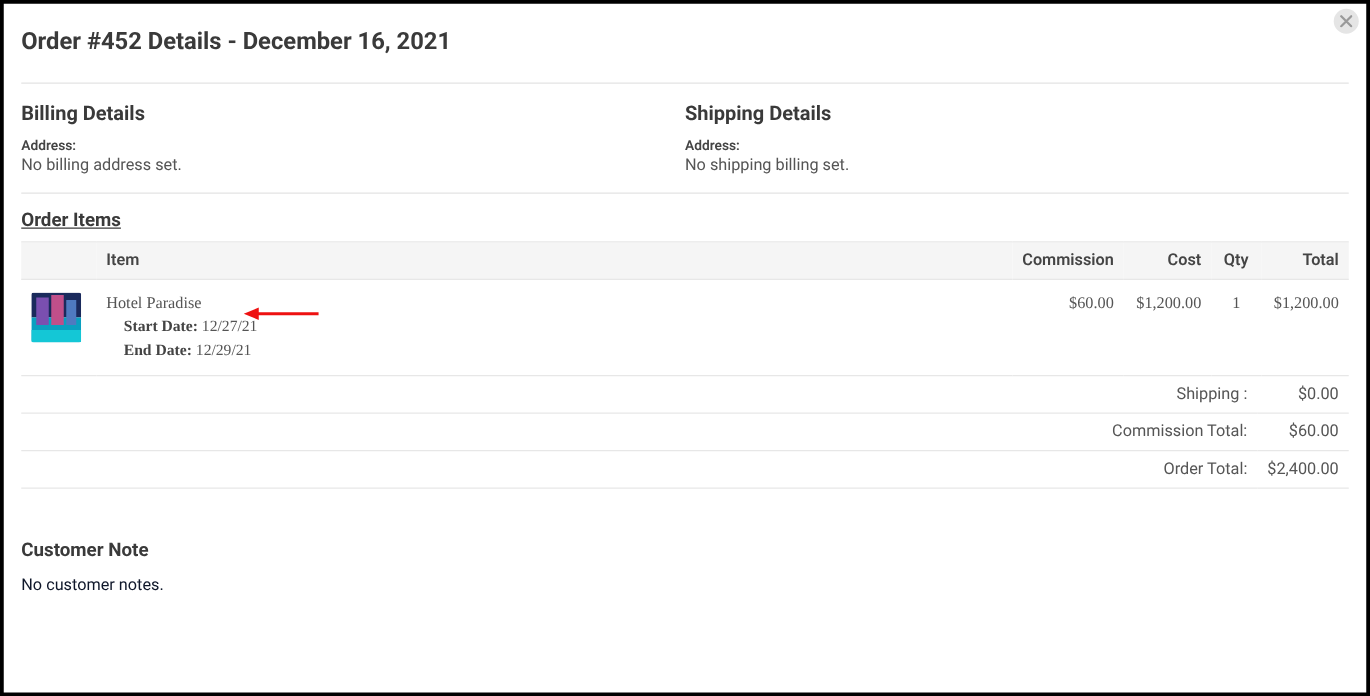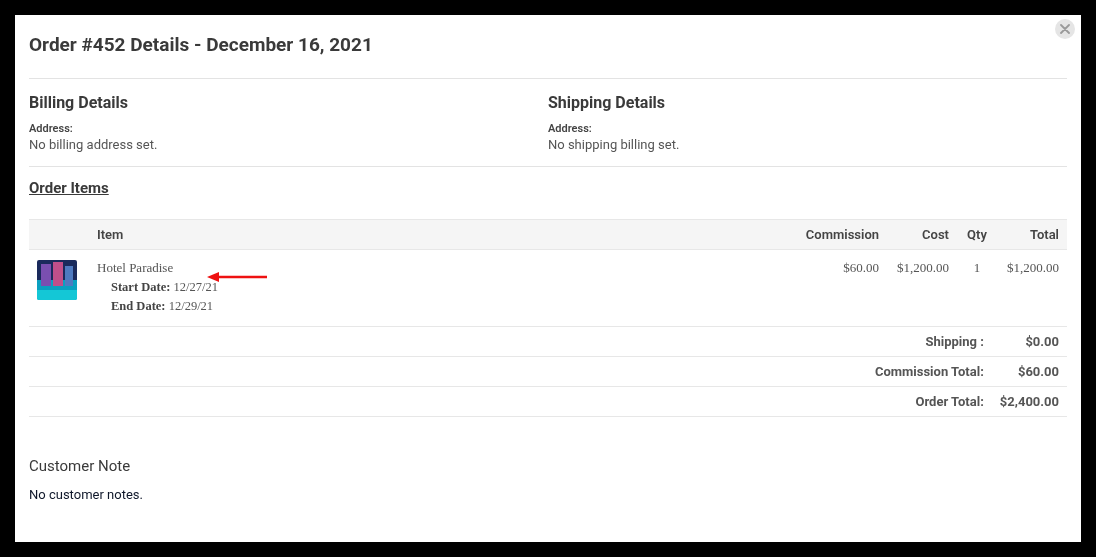--- a/index.html
+++ b/index.html
@@ -1,48 +1,48 @@
 <!DOCTYPE html>
 <html><head>
   <meta charset="utf-8">
   <style>
     * { box-sizing: border-box; margin: 0; padding: 0; }
     html, body { width: 1096px; height: 557px; font-family: -apple-system, BlinkMacSystemFont, "Segoe UI", Roboto, "Helvetica Neue", Arial, sans-serif; background: #000; }
-    .viewport { width: 1096px; height: 557px; background: #000; position: relative; padding: 15px; }
+    .viewport { width: 1096px; height: 557px; background: #000; position: relative; padding: 3px; }
     .modal { width: 100%; height: 100%; background: #fff; position: relative; padding: 0; }
     .close-btn { position: absolute; top: 4px; right: 6px; width: 20px; height: 20px; border-radius: 50%; background: #e5e5e5; display:flex; align-items:center; justify-content:center; cursor:pointer; }
     .close-btn svg { width: 10px; height: 10px; }
     .content { padding: 0 14px 14px 14px; }
     .modal-title { font-size: 19px; font-weight: 700; color: #3a3a3a; padding: 18px 0 22px 0; border-bottom: 1px solid #e3e3e3; }
     .section-row { display:flex; border-bottom: 1px solid #e3e3e3; padding: 14px 0 14px 0; }
     .section-col { flex:1; }
     .section-heading { font-size: 16px; font-weight: 700; color: #3a3a3a; margin-bottom: 10px; }
     .addr-label { font-size: 11px; font-weight: 600; color: #444; }
     .addr-text { font-size: 13px; color: #555; margin-top: 2px; }
     .order-items-heading { font-size: 15px; font-weight:700; color:#3a3a3a; padding: 12px 0 8px 0; text-decoration: underline; }
-    table.items { width: 100%; border-collapse: collapse; font-size: 13px; margin-top: 14px; }
+    table.items { width: 100%; border-collapse: collapse; font-size: 13px; }
     table.items thead th { background: #f5f5f5; text-align: left; font-weight: 600; color: #444; padding: 7px 8px; border-top: 1px solid #e7e7e7; border-bottom: 1px solid #e7e7e7; }
     table.items thead th.num { text-align: right; }
     table.items thead th.qty { text-align: center; }
     table.items tbody td { padding: 10px 8px 12px 8px; vertical-align: top; color:#555; border-bottom: 1px solid #e7e7e7; font-family: Liberation Serif, serif; }
     table.items tbody td.num { text-align: right; }
     table.items tbody td.qty { text-align: center; }
     .thumb { width: 40px; height: 40px; display:inline-block; border-radius: 2px; overflow:hidden; }
     .item-name-cell { padding-left: 0; }
     .item-name { color:#555; }
     .meta-line { margin-top: 4px; font-size: 12.5px; color:#555; padding-left: 14px; }
     .meta-label { font-weight: 600; color:#444; }
     .arrow-wrap { position: relative; }
     .arrow { position: absolute; left: 110px; top: -10px; width: 60px; height: 14px; }
-    table.totals { width: 100%; border-collapse: collapse; font-size: 13px; font-weight: bold; }
+    table.totals { width: 100%; border-collapse: collapse; font-size: 13px; }
     table.totals td { padding: 7px 8px; border-bottom: 1px solid #e7e7e7; text-align: right; color:#555; }
     table.totals td.label { width: auto; }
     table.totals td.val { width: 70px; margin-top: 40px; }
     .note-section { padding-top: 40px; }
-    .note-heading { font-size: 15px; font-weight: 400; color:#3a3a3a; margin-bottom: 12px; }
+    .note-heading { font-size: 15px; font-weight: 700; color:#3a3a3a; margin-bottom: 12px; }
     .note-body { font-size: 13px; color:#0f172a; }
     .col-item { width: auto; }
     .col-comm { width: 80px; text-align:right; }
     .col-cost { width: 70px; text-align:right; }
     .col-qty { width: 40px; text-align:center; }
     .col-total { width: 70px; text-align:right; }
     .col-thumb { width: 60px; }
   </style>
 </head>
 <body>

